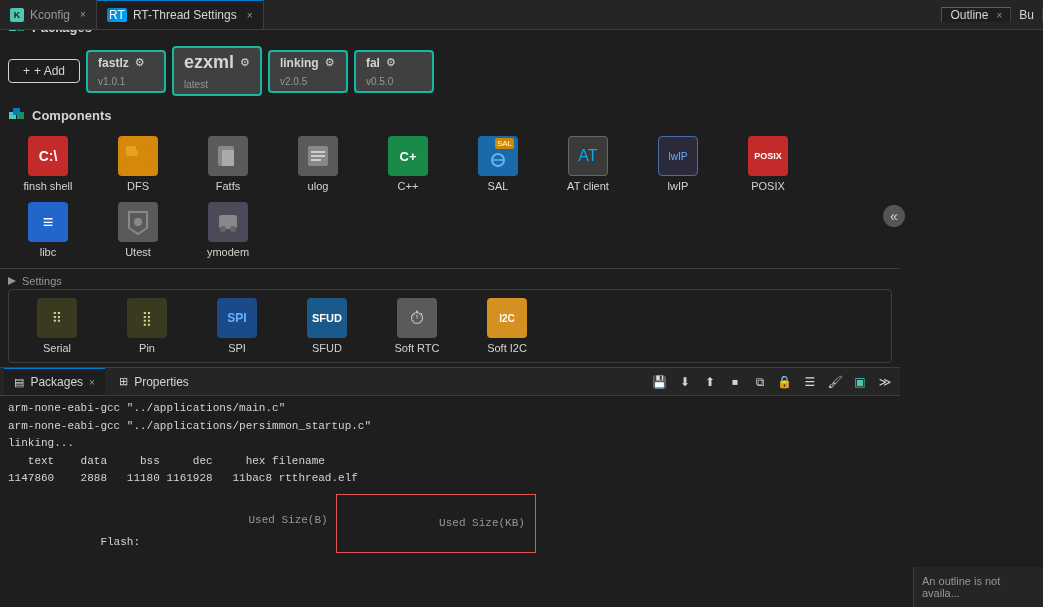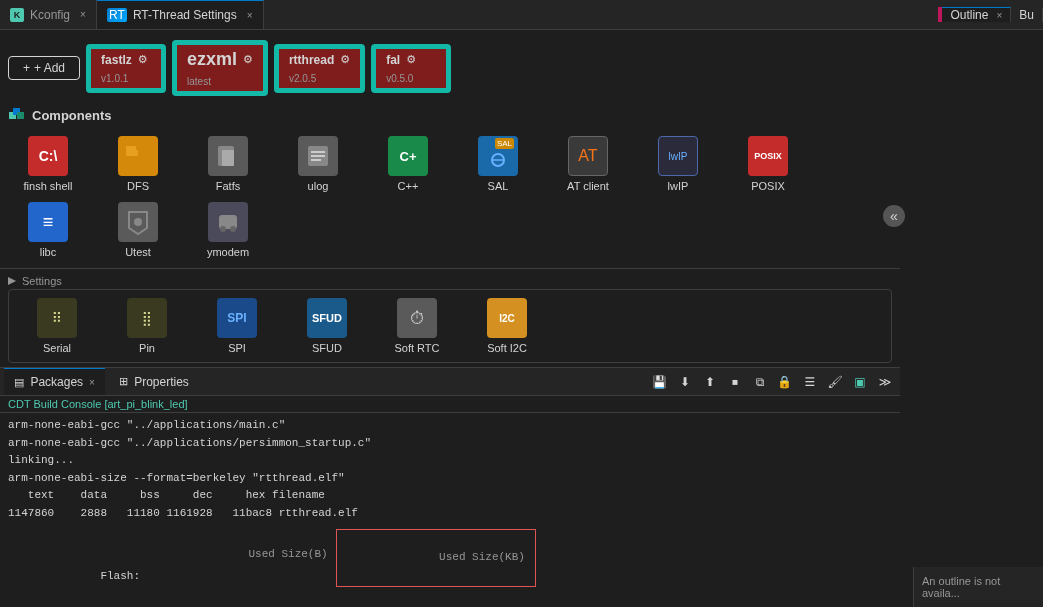--- a/index.html
+++ b/index.html
@@ -147,27 +147,27 @@
       cursor: pointer;
       font-size: 12px;
       background: transparent;
       white-space: nowrap;
     }
     .pkg-tab-item {
       display: flex;
       align-items: center;
       gap: 6px;
       padding: 4px 10px;
-      border: 5px solid #14b8a6;
+      border: 2px solid #14b8a6;
       border-radius: 4px;
       color: #d4d4d4;
       cursor: pointer;
       font-size: 11px;
       white-space: nowrap;
-      background: #7f1d1d;
+      background: #404040;
       min-width: 80px;
       flex-direction: column;
       align-items: flex-start;
     }
 
     
     .icon-grid {
       display: flex;
       flex-wrap: wrap;
       padding: 6px 8px;
@@ -320,21 +320,21 @@
     <span class="tab-icon-kconfig">K</span>
     <span>Kconfig</span>
     <span class="tab-close">×</span>
   </div>
   <div class="tab active">
     <span class="tab-icon-rt">RT</span>
     <span>RT-Thread Settings</span>
     <span class="tab-close">×</span>
   </div>
 
-  <div style="margin-left: auto; display: flex; align-items: center; border-left: 4px solid #be185d;">
+  <div style="margin-left: auto; display: flex; align-items: center; border-left: 1px solid #be185d;">
     <div class="right-tab active">
       <span>Outline</span>
       <span class="tab-close">×</span>
     </div>
     <div class="right-tab">
       <span>Bu</span>
     </div>
   </div>
 </div>
 
@@ -368,21 +368,21 @@
       </div>
       <div class="pkg-tab-item">
         <div style="display:flex;align-items:center;gap:6px;">
           <span style="font-weight:bold;font-size:18px;">ezxml</span>
           <span style="color:#d4d4d4;">⚙</span>
         </div>
         <span style="font-size:10px;color:#969696;">latest</span>
       </div>
       <div class="pkg-tab-item">
         <div style="display:flex;align-items:center;gap:6px;">
-          <span style="font-weight:bold;font-size:12px;">rtthread</span>
+          <span style="font-weight:bold;font-size:12px;">linking</span>
           <span style="color:#d4d4d4;">⚙</span>
         </div>
         <span style="font-size:10px;color:#969696;">v2.0.5</span>
       </div>
       <div class="pkg-tab-item">
         <div style="display:flex;align-items:center;gap:6px;">
           <span style="font-weight:bold;font-size:12px;">fal</span>
           <span style="color:#d4d4d4;">⚙</span>
         </div>
         <span style="font-size:10px;color:#969696;">v0.5.0</span>
@@ -450,21 +450,21 @@
           <span style="position:absolute;top:2px;right:4px;font-size:8px;background:#cc8800;padding:1px 2px;border-radius:2px;">SAL</span>
           <svg width="20" height="20" viewBox="0 0 20 20" style="margin-top:8px;">
             <circle cx="10" cy="10" r="6" fill="none" stroke="#6ab0ff" stroke-width="2"></circle>
             <line x1="4" y1="10" x2="16" y2="10" stroke="#6ab0ff" stroke-width="1.5"></line>
           </svg>
         </div>
         <span class="icon-label">SAL</span>
       </div>
 
       <div class="icon-item">
-        <div class="icon-img ic-at" style="background:#3a3a3a;border:1px solid #666;font-size:16px;color:#f97316;">AT</div>
+        <div class="icon-img ic-at" style="background:#3a3a3a;border:1px solid #666;font-size:16px;color:#0ea5e9;">AT</div>
         <span class="icon-label">AT client</span>
       </div>
 
       <div class="icon-item">
         <div class="icon-img ic-lwip" style="background:#2a2a3a;border:1px solid #4a6aaa;font-size:10px;color:#6ab0ff;">lwIP</div>
         <span class="icon-label">lwIP</span>
       </div>
 
       <div class="icon-item">
         <div class="icon-img ic-posix" style="background:#c42b2b;color:white;font-size:9px;font-weight:bold;">POSIX</div>
@@ -560,29 +560,25 @@
           <div class="console-tool-btn">⏹</div>
           <div class="console-tool-btn">⧉</div>
           <div class="console-tool-btn">🔒</div>
           <div class="console-tool-btn">☰</div>
           <div class="console-tool-btn">🖌</div>
           <div class="console-tool-btn" style="color:#4ec9b0;">▣</div>
           <div class="console-tool-btn">≫</div>
         </div>
       </div>
 
-      <div class="console-breadcrumb">
-        <span>CDT Build Console [art_pi_blink_led]</span>
-      </div>
 
       <div class="console-output">
         <div class="console-line">arm-none-eabi-gcc "../applications/main.c"</div>
         <div class="console-line">arm-none-eabi-gcc "../applications/persimmon_startup.c"</div>
         <div class="console-line">linking...</div>
-        <div class="console-line">arm-none-eabi-size --format=berkeley "rtthread.elf"</div>
         <div class="console-line">   text    data     bss     dec     hex filename</div>
         <div class="console-line">1147860    2888   11180 1161928   11bac8 rtthread.elf</div>
 
         <div style="display:flex;align-items:flex-start;margin-top:6px;">
 
           <div style="margin-right:16px;">
             <div style="height:22px;"></div>
             <div class="console-line">
               <span>Flash:</span>
             </div>

